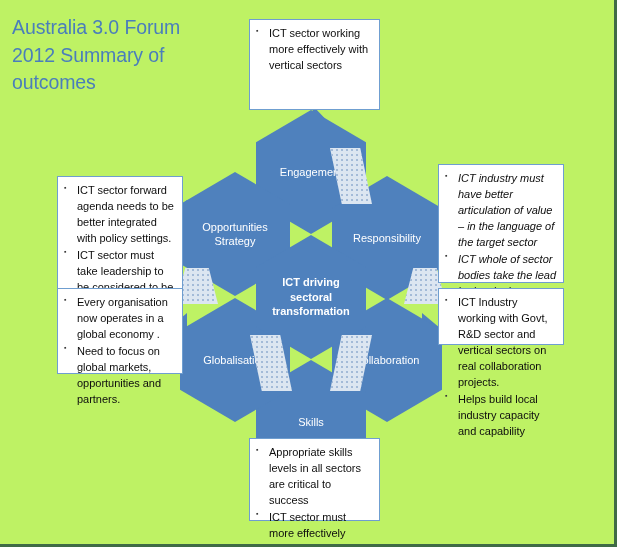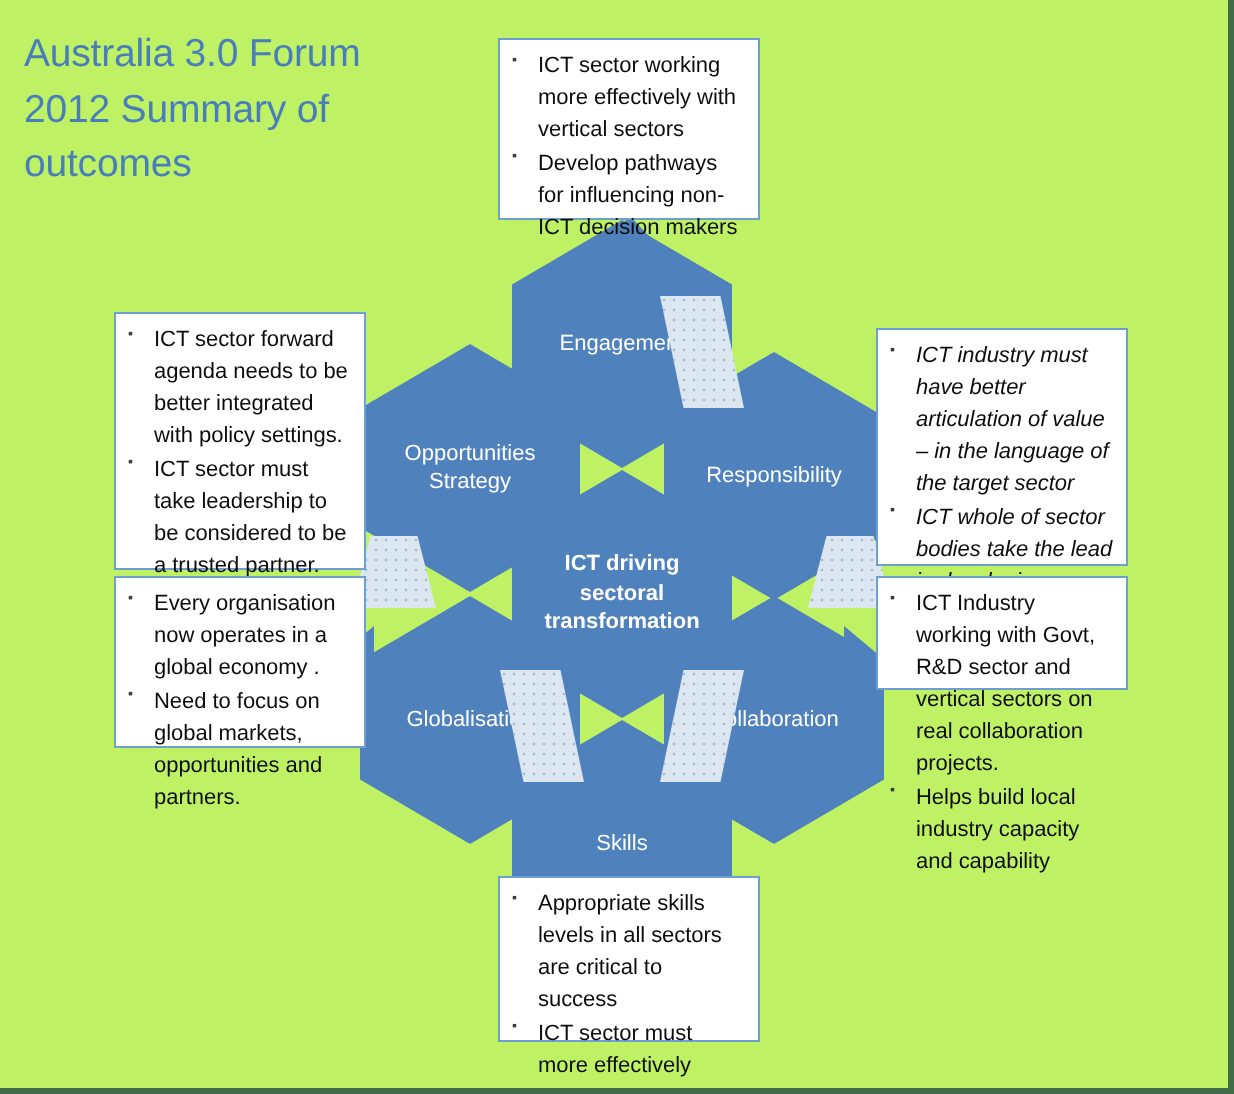--- a/index.html
+++ b/index.html
@@ -63,21 +63,21 @@
   .callout li::before {
     content: "\25AA";
     position: absolute;
     left: 2px;
     top: -0.5px;
     font-size: 7px;
     color: #3b3b3b;
   }
 
   #box-engagement   { left: 249px; top: 19px;  width: 131px; height: 91px; }
-  #box-opportunities{ left: 57px;  top: 156px; width: 126px; height: 129px; }
+  #box-opportunities{ left: 57px;  top: 176px; width: 126px; height: 129px; }
   #box-globalisation{ left: 57px;  top: 288px; width: 126px; height: 86px; }
   #box-responsibility{left: 438px; top: 164px; width: 126px; height: 119px; font-style: italic; }
   #box-collaboration{ left: 438px; top: 288px; width: 126px; height: 57px; }
   #box-skills       { left: 249px; top: 438px; width: 131px; height: 83px; }
 
   
   .arrow {
     position: absolute;
     width: 18px;
     height: 30px;
@@ -160,21 +160,20 @@
 </head>
 <body>
 
 <div id="slide">
 
   <div id="title">Australia 3.0 Forum 2012 Summary of outcomes</div>
 
   <div class="callout" id="box-engagement">
     <ul>
       <li>ICT sector working more effectively with vertical sectors</li>
-      <li>Develop pathways for influencing non-ICT decision makers</li>
     </ul>
   </div>
 
   <div class="callout" id="box-opportunities">
     <ul>
       <li>ICT sector forward agenda needs to be better integrated with policy settings.</li>
       <li>ICT sector must take leadership to be considered to be a trusted partner.</li>
     </ul>
   </div>
 

